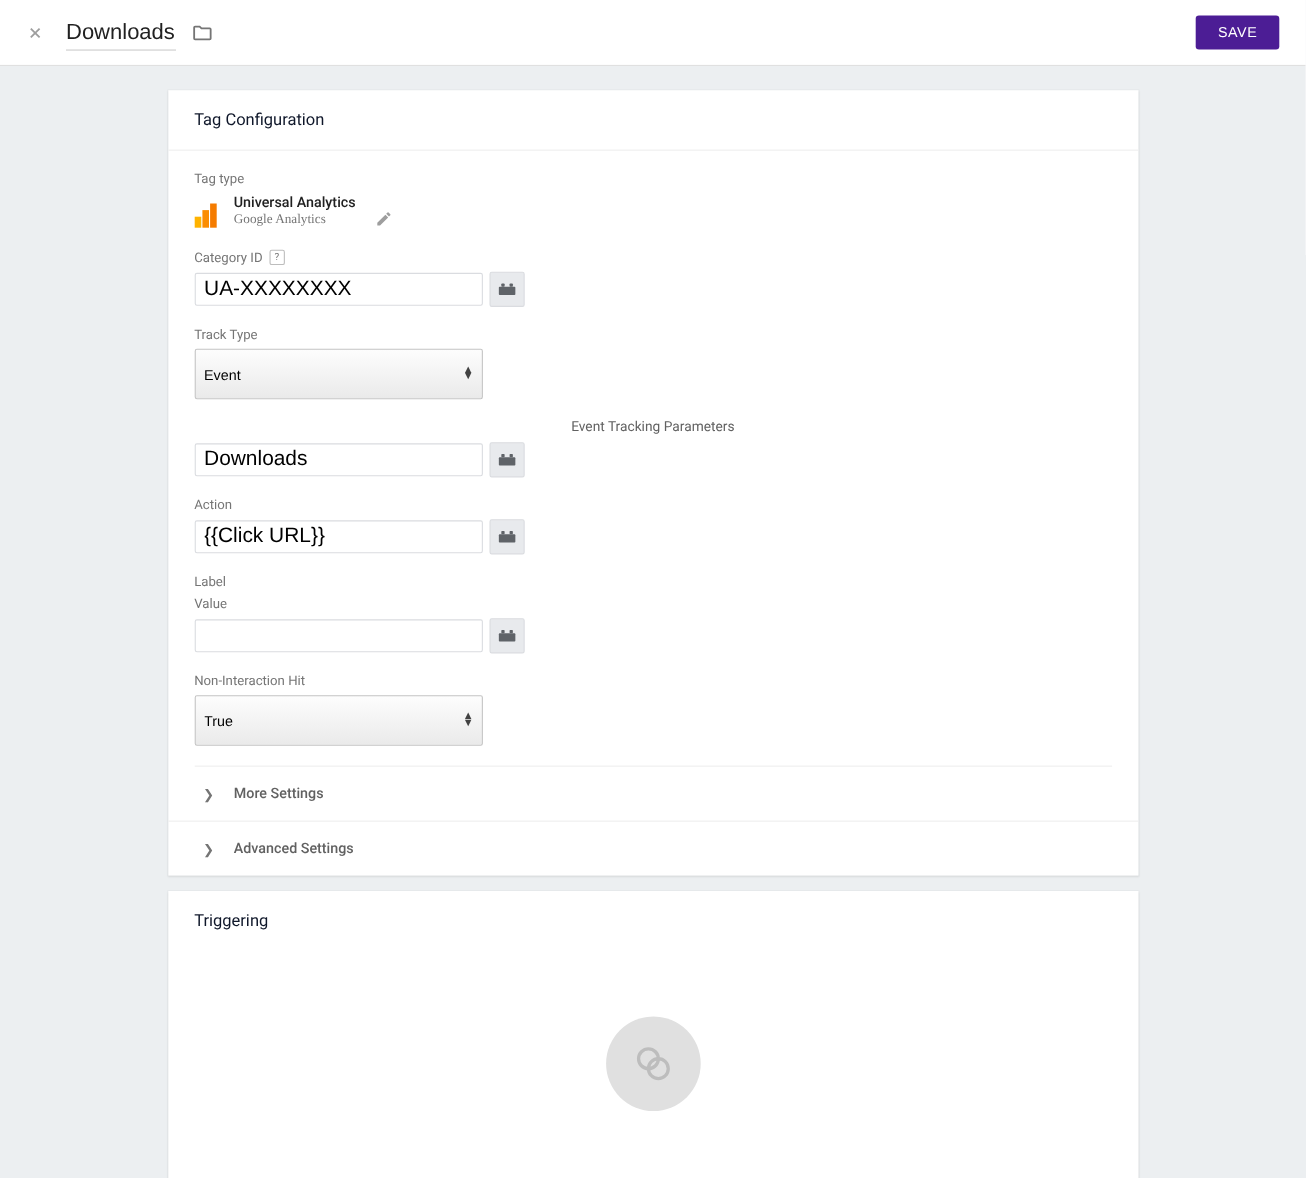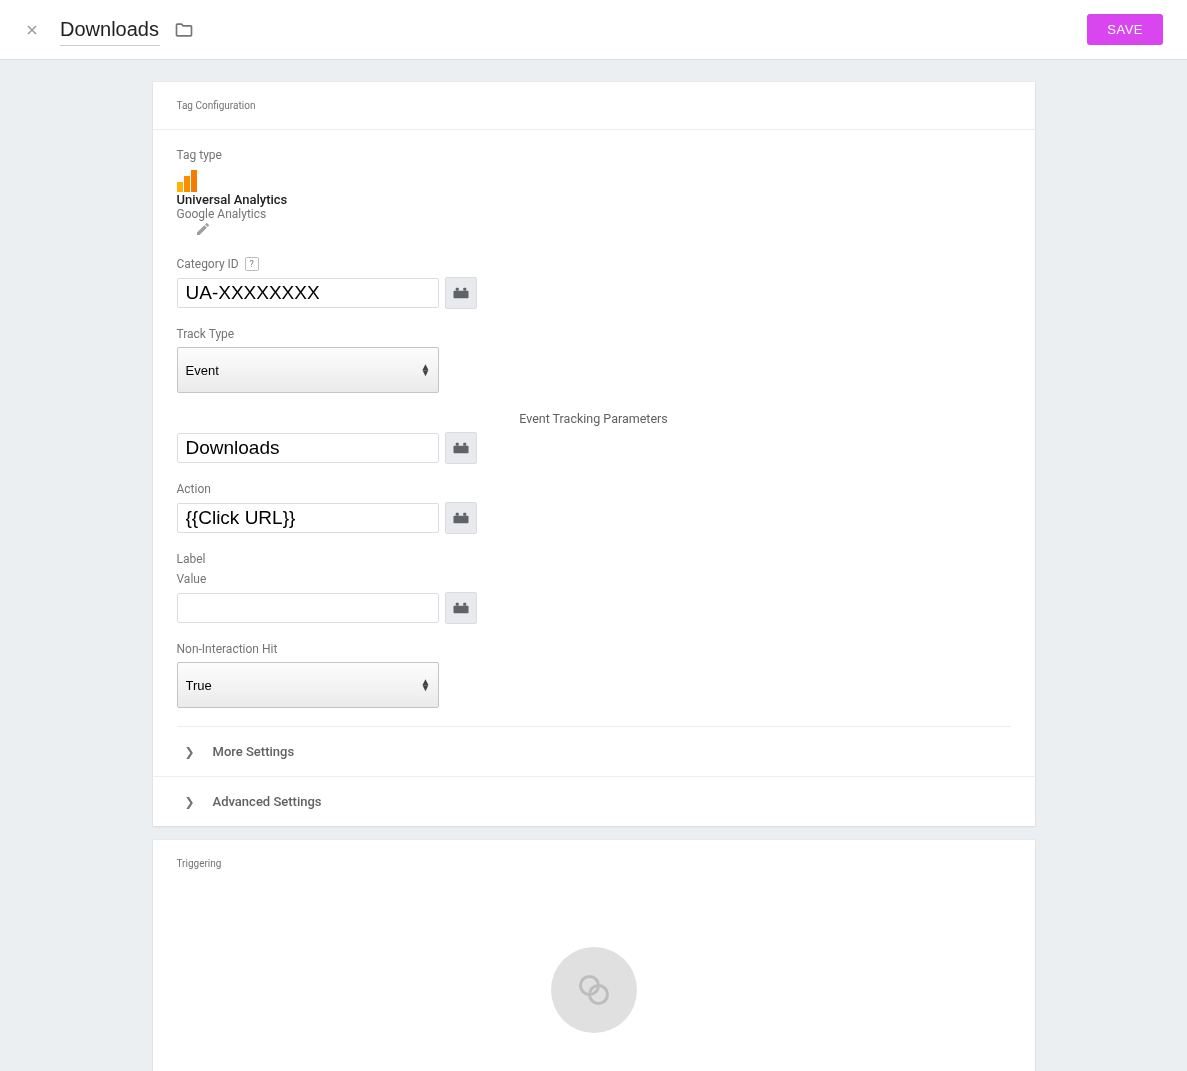--- a/index.html
+++ b/index.html
@@ -42,21 +42,21 @@
     }
     .folder-icon {
       margin-left: 14px;
       color: #757575;
       display: flex;
       align-items: center;
       cursor: pointer;
     }
     .spacer { flex: 1; }
     .save-btn {
-      background: #d946ef;
+      background: #4c1d95;
       color: #fff;
       border: none;
       border-radius: 3px;
       padding: 8px 20px;
       font-size: 13px;
       font-weight: 500;
       letter-spacing: 0.5px;
       cursor: pointer;
     }
     .main {
@@ -65,24 +65,24 @@
       padding-top: 22px;
       padding-bottom: 40px;
     }
     .card {
       background: #fff;
       width: 882px;
       margin: 0 auto 14px auto;
       box-shadow: 0 1px 2px rgba(0,0,0,0.08), 0 0 0 1px rgba(0,0,0,0.02);
     }
     .card-title {
-      font-size: 10px;
+      font-size: 15px;
       padding: 18px 24px;
       border-bottom: 1px solid #eee;
-      color: #737373;
+      color: #0f172a;
     }
     .card-body {
       padding: 18px 24px 0 24px;
     }
     .label-small {
       font-size: 12px;
       color: #757575;
       margin-bottom: 6px;
       display: flex;
       align-items: center;
@@ -90,38 +90,37 @@
     }
     .label-section {
       font-size: 12.5px;
       color: #616161;
       margin-bottom: 6px;
       margin-top: 8px;
       text-align: center;
     }
     .tag-type-row {
       display: flex;
-      align-items: flex-start;
+      align-items: flex-end;
       margin-top: 8px;
       margin-bottom: 20px;
-      flex-direction: column;
     }
     .ga-icon {
       width: 22px;
       height: 22px;
       margin-right: 14px;
       display: flex;
       align-items: flex-end;
       gap: 1px;
     }
     .ga-bar1 { width: 6px; height: 10px; background: #ffb300; }
     .ga-bar2 { width: 6px; height: 16px; background: #fb8c00; }
     .ga-bar3 { width: 6px; height: 22px; background: #f57c00; }
     .tag-type-name { font-size: 13px; font-weight: 500; }
-    .tag-type-sub { font-size: 12px; color: #757575; }
+    .tag-type-sub { font-size: 12px; color: #757575; font-family: Liberation Serif, serif; }
     .edit-icon {
       margin-left: 18px;
       color: #9e9e9e;
       cursor: pointer;
       display:flex;
     }
     .field-row {
       display: flex;
       align-items: center;
       margin-bottom: 18px;

